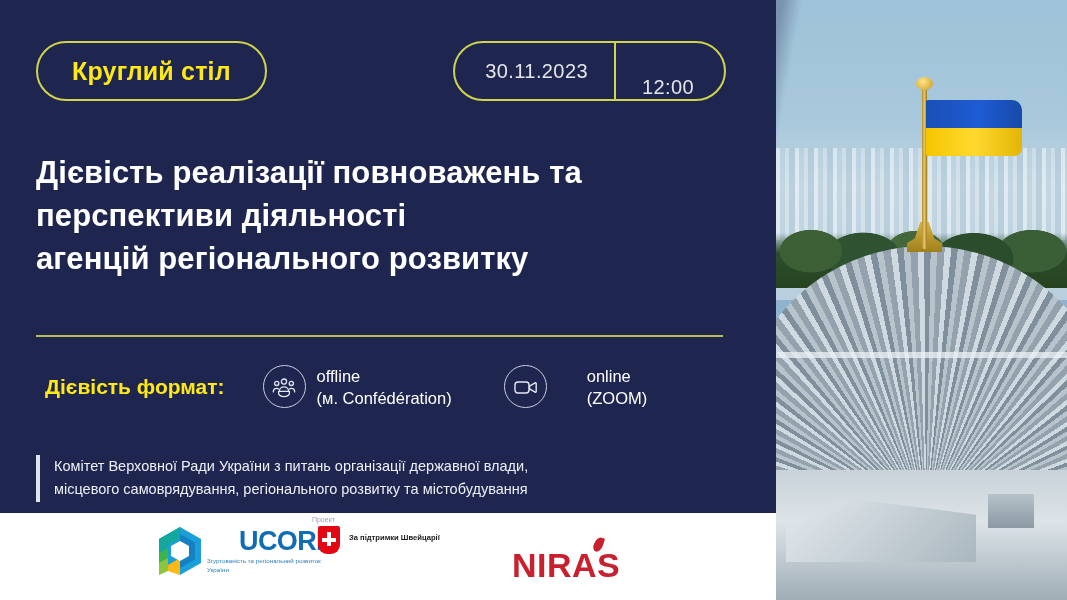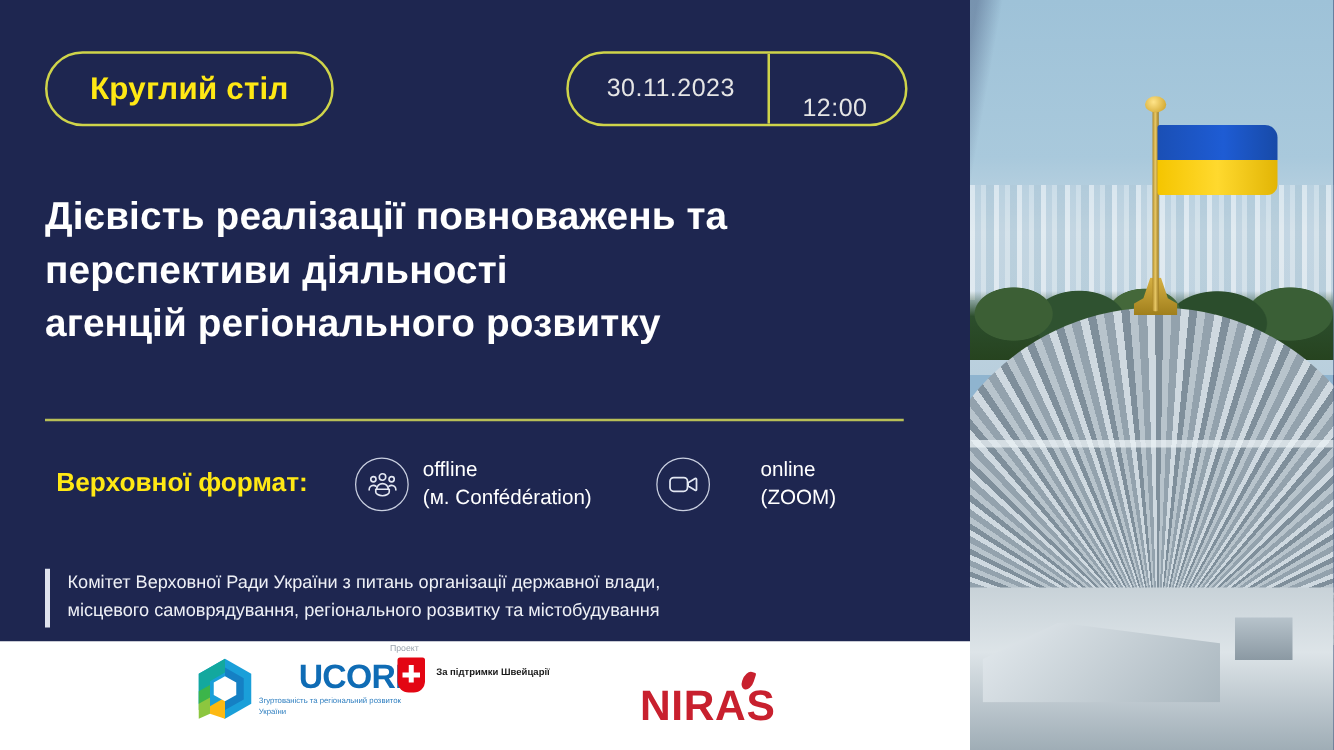--- a/index.html
+++ b/index.html
@@ -234,21 +234,21 @@
   }
   .format-label {
     color: #ffe814;
     font-size: 21px;
     font-weight: bold;
     white-space: nowrap;
     margin-right: 38px;
   }
   .format-option {
     display: flex;
-    align-items: center;
+    align-items: flex-start;
     gap: 11px;
   }
   .format-option + .format-option { margin-left: 52px; gap: 40px; }
   .opt-icon {
     width: 43px; height: 43px;
     border: 1.6px solid #c9cfe0;
     border-radius: 50%;
     display: flex;
     align-items: center;
     justify-content: center;
@@ -428,21 +428,21 @@
 
     <h1 class="title">
       <span class="ln">Дієвість реалізації повноважень та</span>
       <span class="ln">перспективи діяльності</span>
       <span class="ln">агенцій регіонального розвитку</span>
     </h1>
 
     <div class="divider"></div>
 
     <div class="format-row">
-      <div class="format-label">Верховної формат:</div>
+      <div class="format-label">Дієвість формат:</div>
 
       <div class="format-option">
         <div class="opt-icon">
           <svg width="24" height="22" viewBox="0 0 24 22" fill="none" stroke="#e3e7f2" stroke-width="1.3" stroke-linecap="round" stroke-linejoin="round">
             <circle cx="12" cy="5.6" r="2.6"></circle>
             <circle cx="4.7" cy="7.4" r="2.1"></circle>
             <circle cx="19.3" cy="7.4" r="2.1"></circle>
             <path d="M7.4 15.3c0-2.6 2.1-4.4 4.6-4.4s4.6 1.8 4.6 4.4"></path>
             <path d="M1.3 15.9c0-2.1 1.5-3.6 3.4-3.6 .8 0 1.5 .25 2.1 .7"></path>
             <path d="M22.7 15.9c0-2.1-1.5-3.6-3.4-3.6-.8 0-1.5 .25-2.1 .7"></path>

